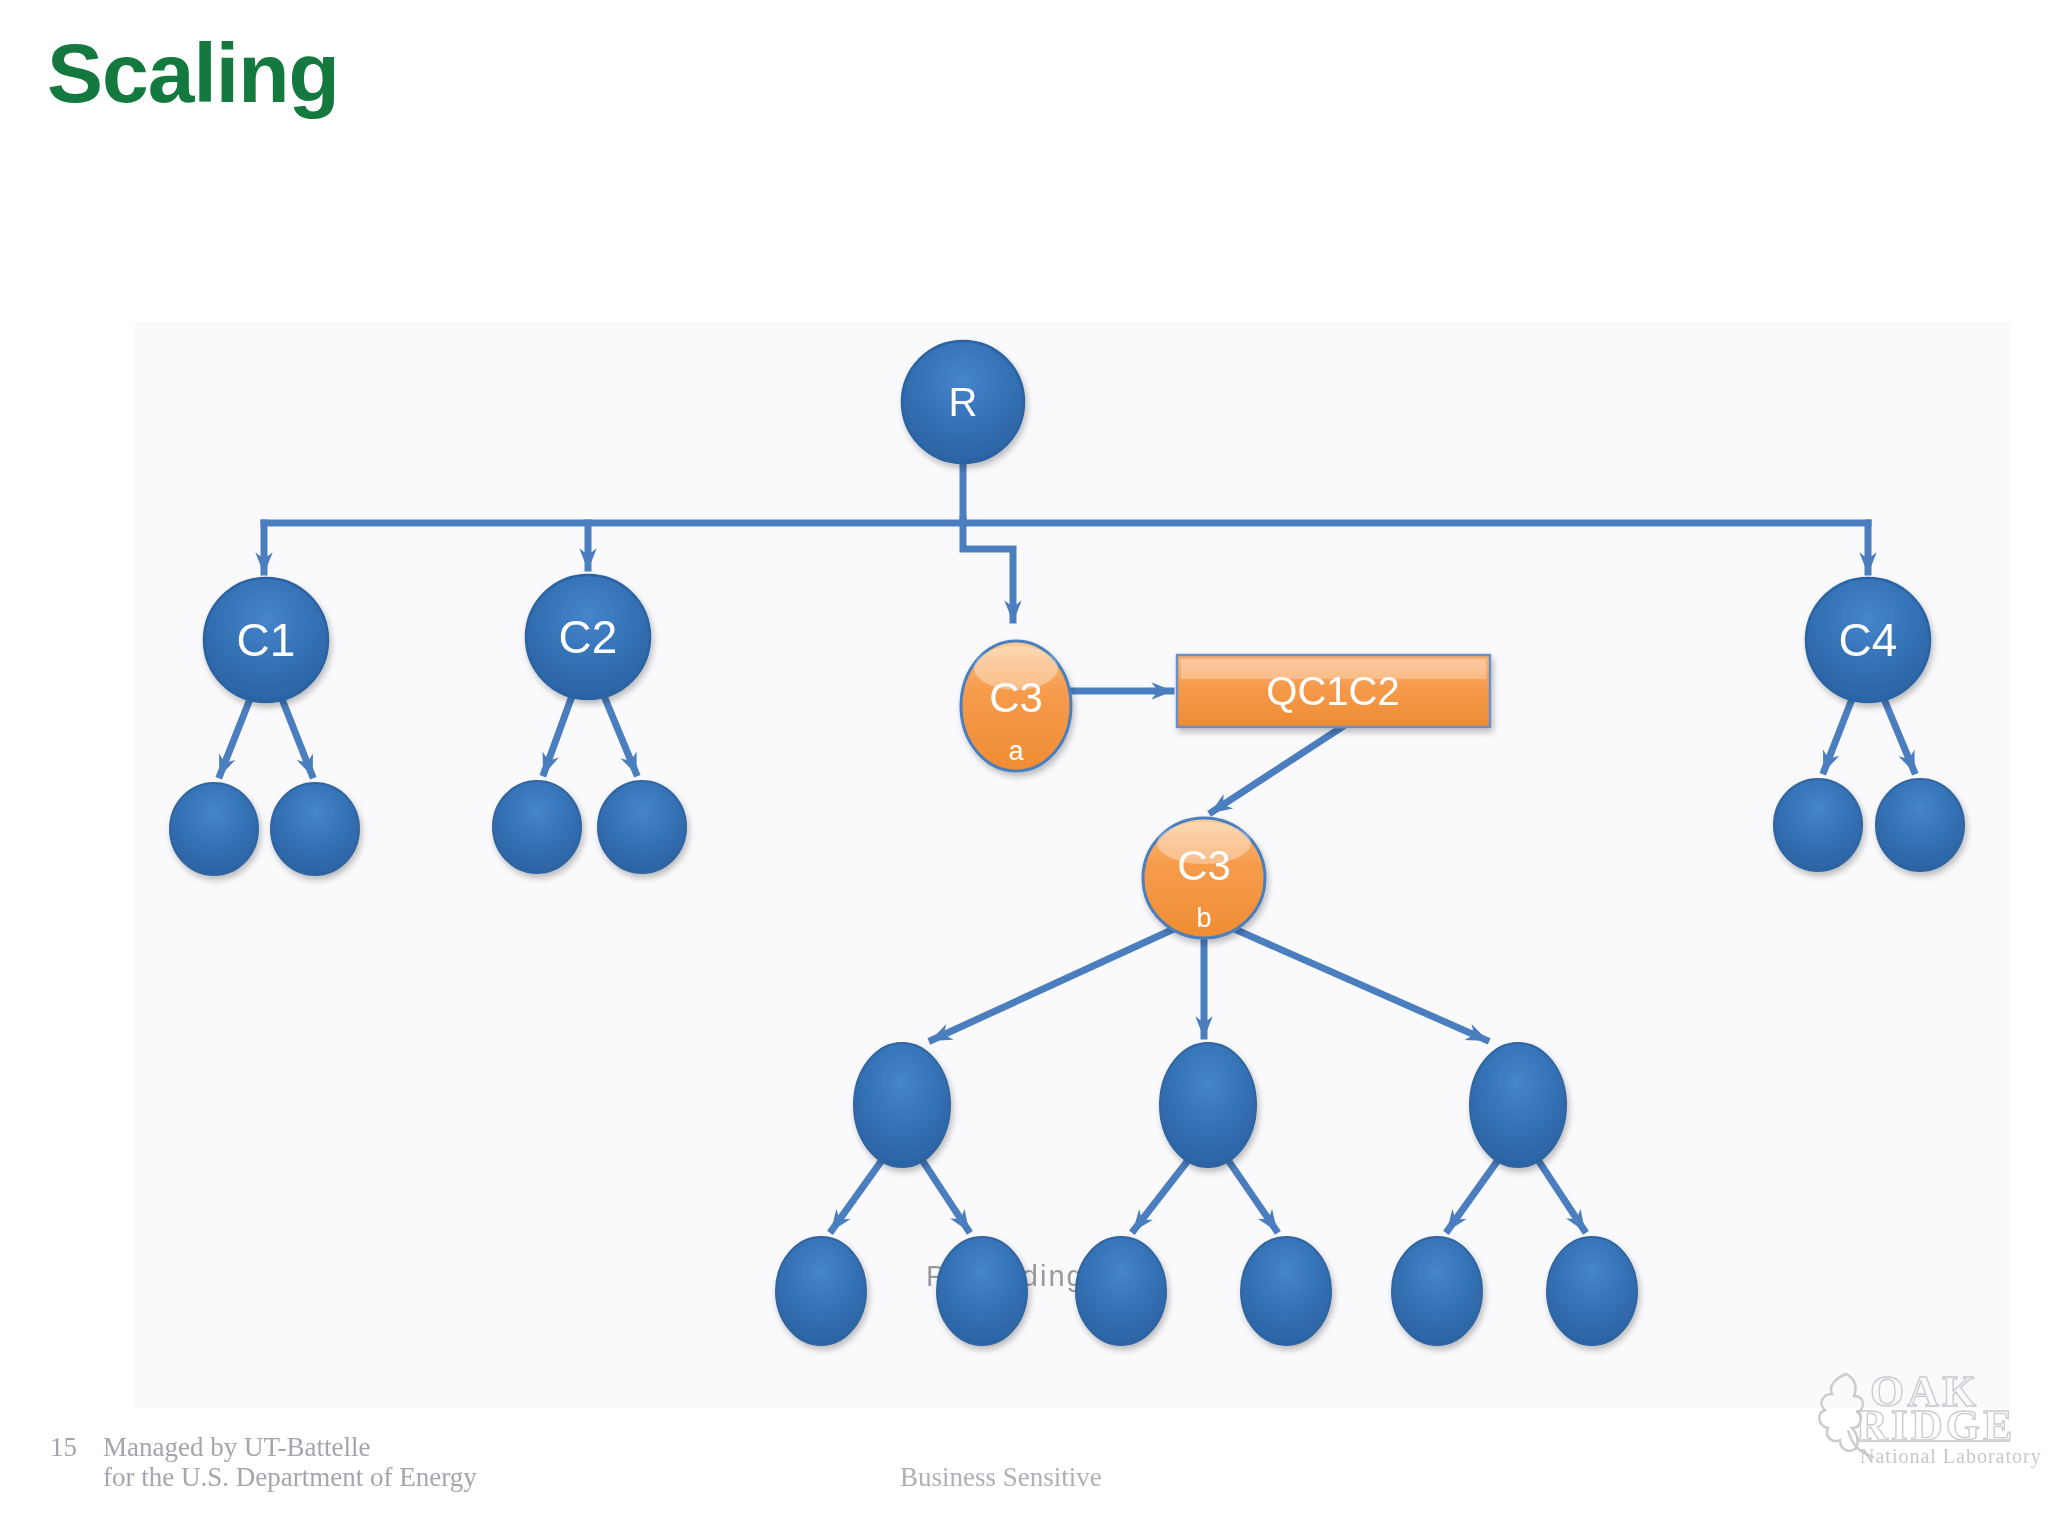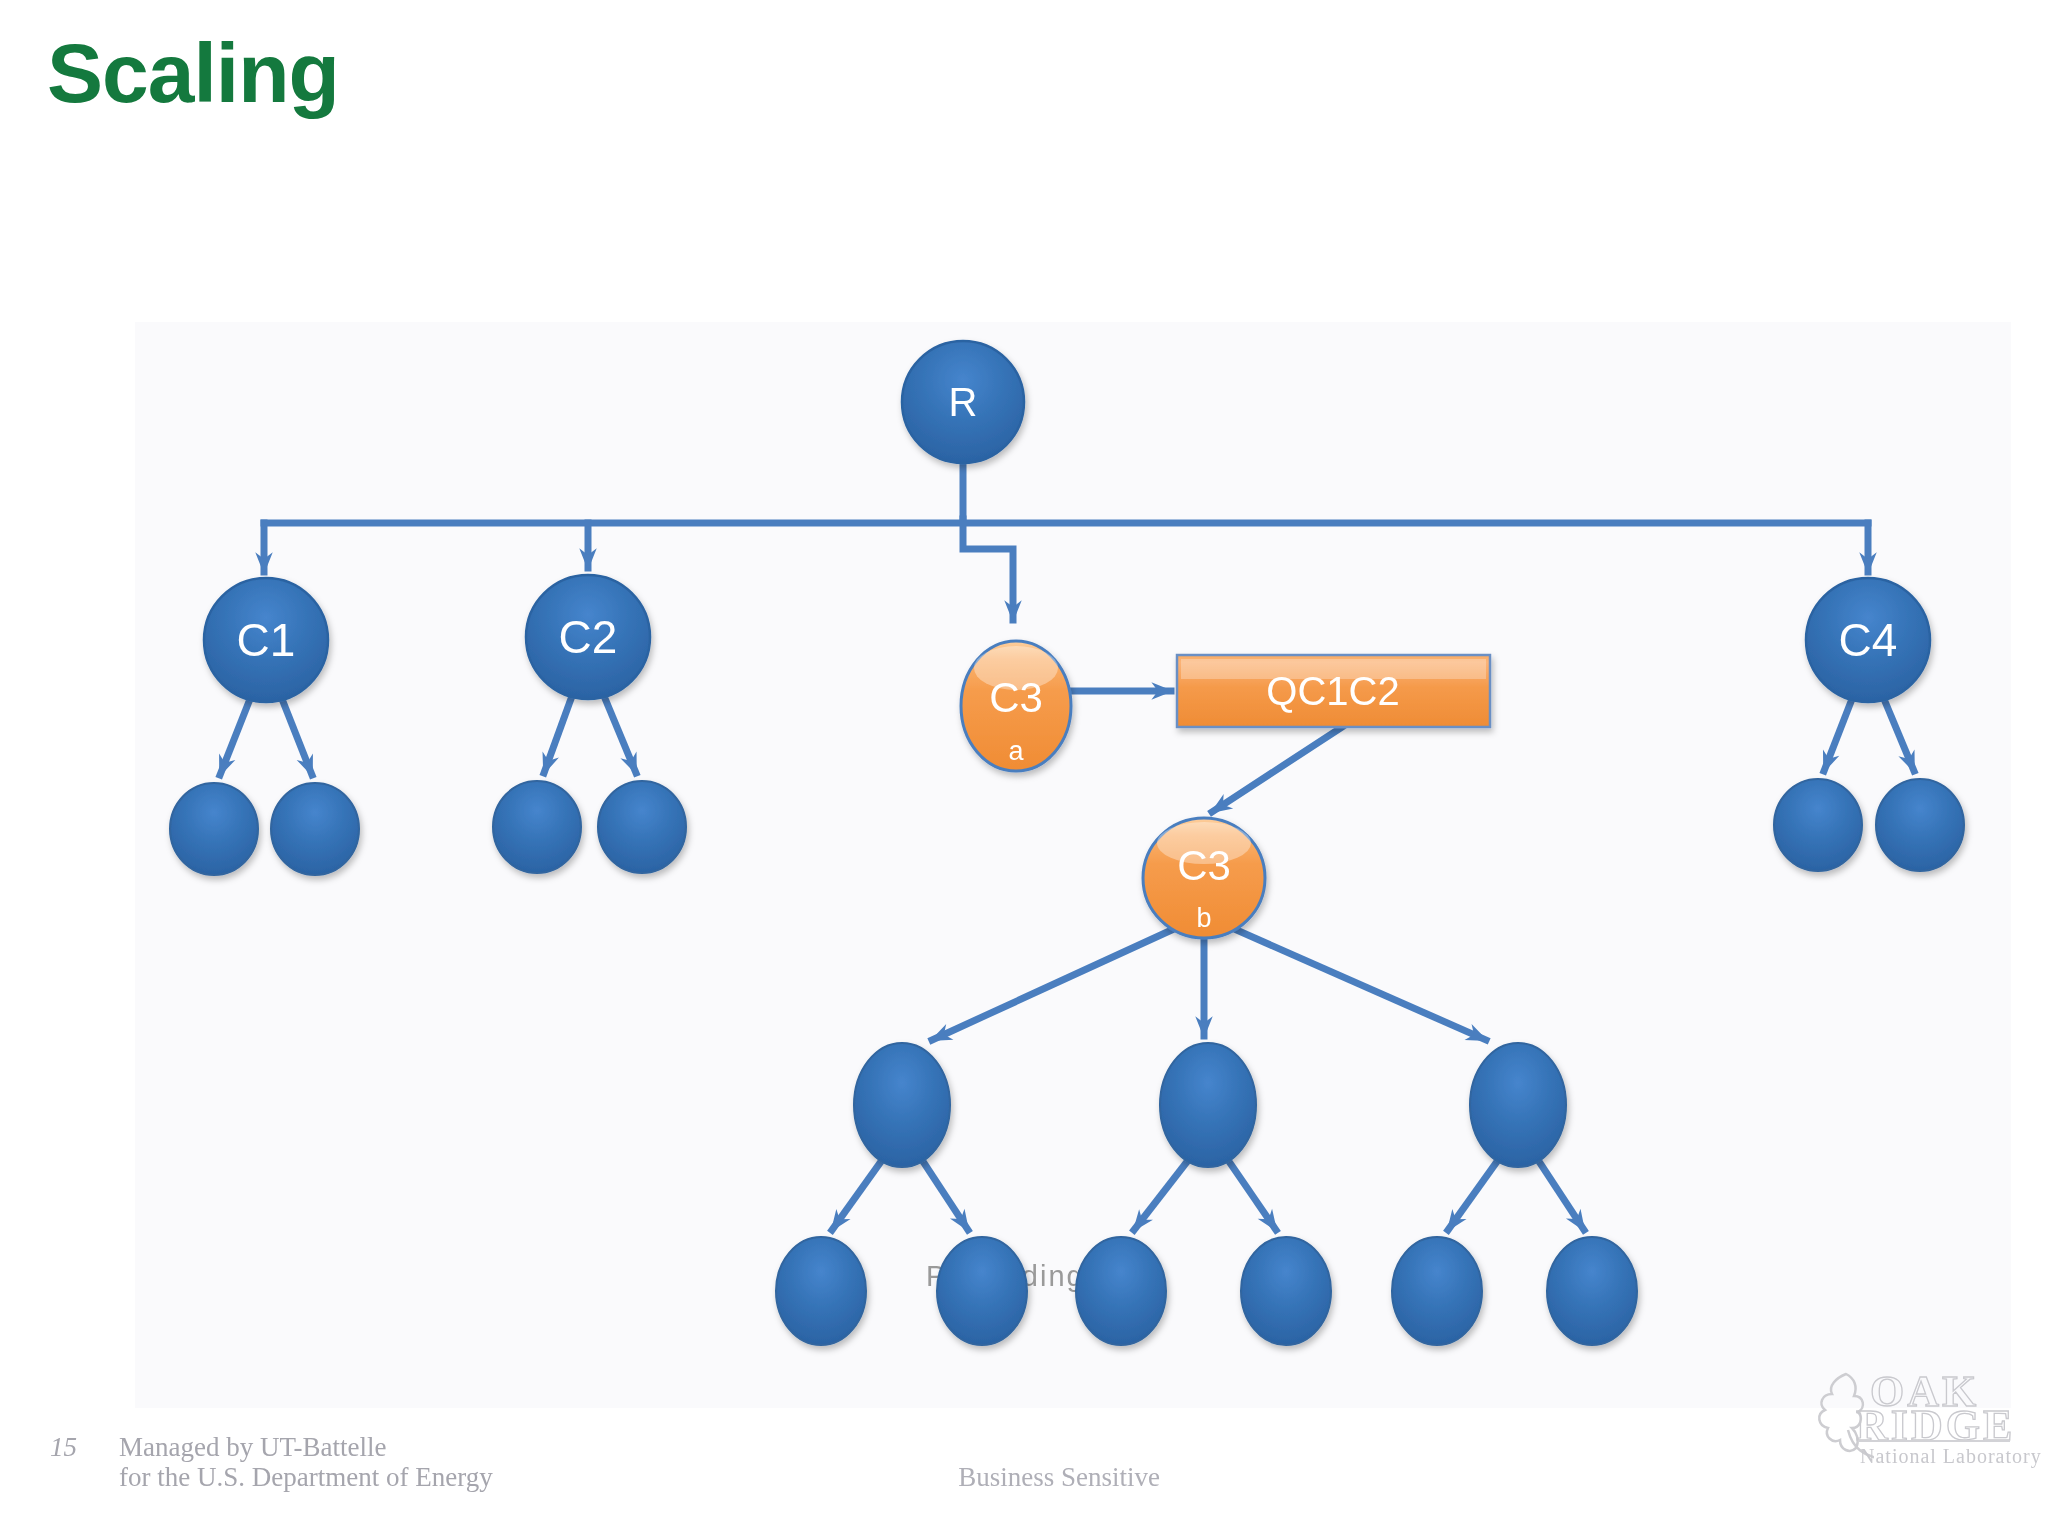--- a/index.html
+++ b/index.html
@@ -6,23 +6,23 @@
   body{position:relative;width:2048px;height:1536px;overflow:hidden;
        font-family:"Liberation Sans",sans-serif;}
   .title{position:absolute;left:47px;top:30px;width:1560px;z-index:3;
          color:#14793E;font-weight:bold;font-size:84px;line-height:87px;
          letter-spacing:-1px;}
   .title span{display:block;}
   .diagram-svg{position:absolute;left:0;top:0;z-index:2;}
   .footer-left{position:absolute;left:50px;top:1432px;z-index:3;display:flex;
                font-family:"Liberation Serif",serif;color:#A5A5AD;
                font-size:27px;line-height:30px;}
-  .footer-left .pagenum{margin-right:42px;font-style:italic;}
+  .footer-left .pagenum{margin-right:26px;}
   .footer-center{position:absolute;left:900px;top:1462px;width:260px;z-index:3;
-                 text-align:right;font-family:"Liberation Serif",serif;
+                 text-align:left;font-family:"Liberation Serif",serif;
                  color:#AFAFB7;font-size:27px;}
   .ornl-logo{position:absolute;left:1812px;top:1364px;width:230px;height:120px;
              z-index:3;font-family:"Liberation Serif",serif;}
   .ornl-leaf{position:absolute;left:0px;top:6px;}
   .ornl-oak{position:absolute;left:58px;top:2px;font-size:44px;font-weight:bold;
             letter-spacing:3px;color:rgba(255,255,255,0);
             -webkit-text-stroke:1.3px #C9C9CE;}
   .ornl-ridge{position:absolute;left:44px;top:36px;font-size:44px;font-weight:bold;
               letter-spacing:3px;color:rgba(255,255,255,0);
               -webkit-text-stroke:1.3px #C9C9CE;}

